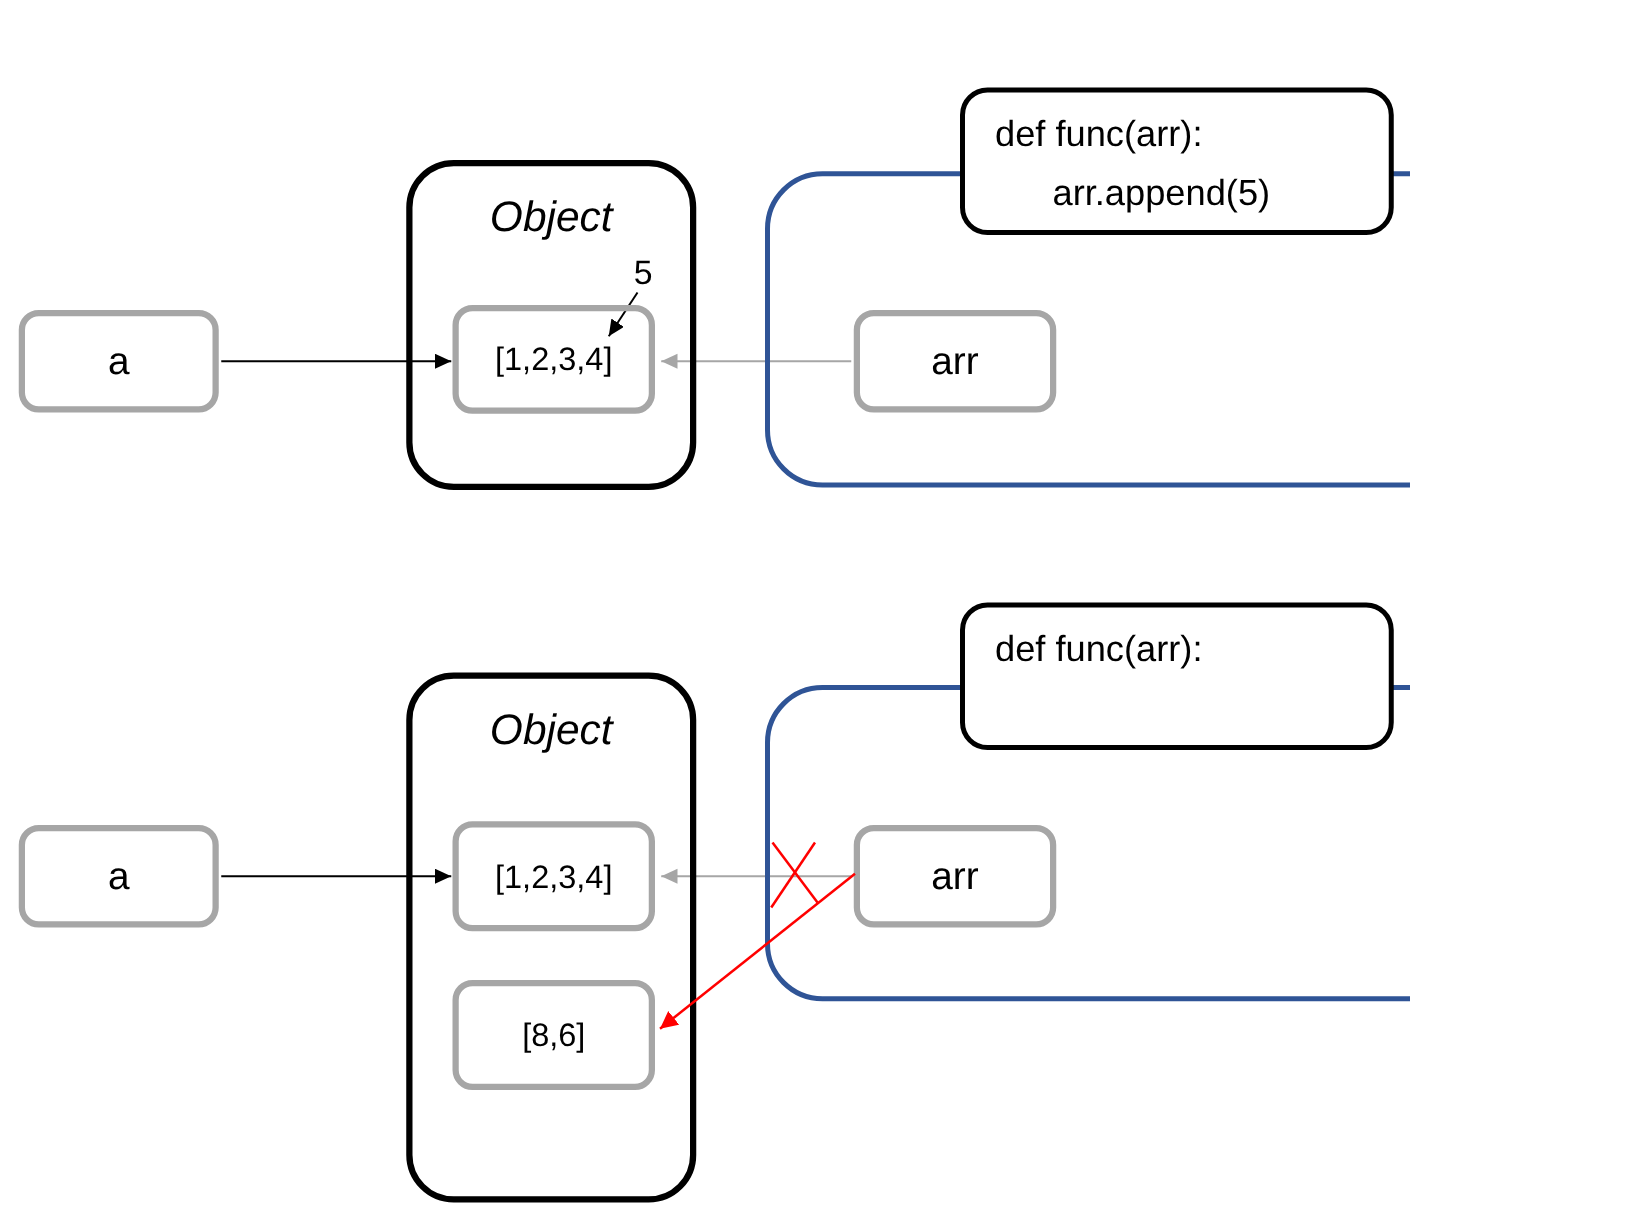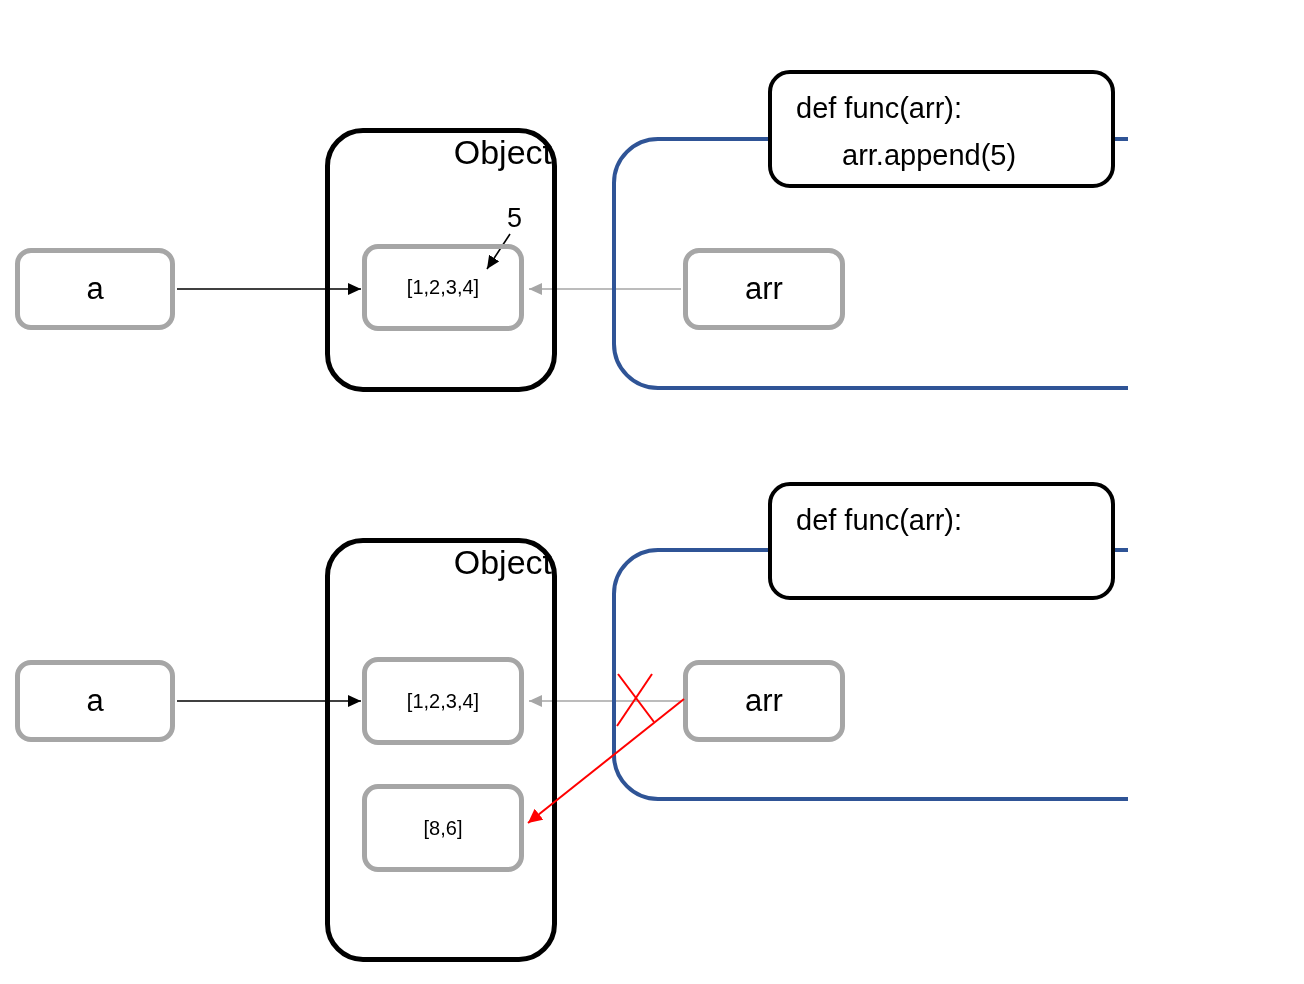--- a/index.html
+++ b/index.html
@@ -24,35 +24,37 @@
     z-index:2;
   }
   
   .object-frame{
     border:5px solid #000;
     border-radius:38px;
     background:transparent;
     z-index:3;
   }
   .object-title{
-    text-align:right;
+    text-align:center;
     font-size:34px;
+    margin-top:22px;
     color:#000;
+    font-style:italic;
   }
   
   .gray-box{
     border:5px solid #a6a6a6;
     border-radius:16px;
     background:transparent;
     display:flex;align-items:center;justify-content:center;
     z-index:3;
     color:#000;
   }
   .var-label{font-size:31px;}
-  .list-label{font-size:20px;text-align:right;}
+  .list-label{font-size:26px;text-align:right;}
   
   .code-box{
     border:4px solid #000;
     border-radius:22px;
     background:#ffffff;
     z-index:4;
     padding:11px 0 0 24px;
     font-size:29px;
     line-height:47px;
     color:#000;

